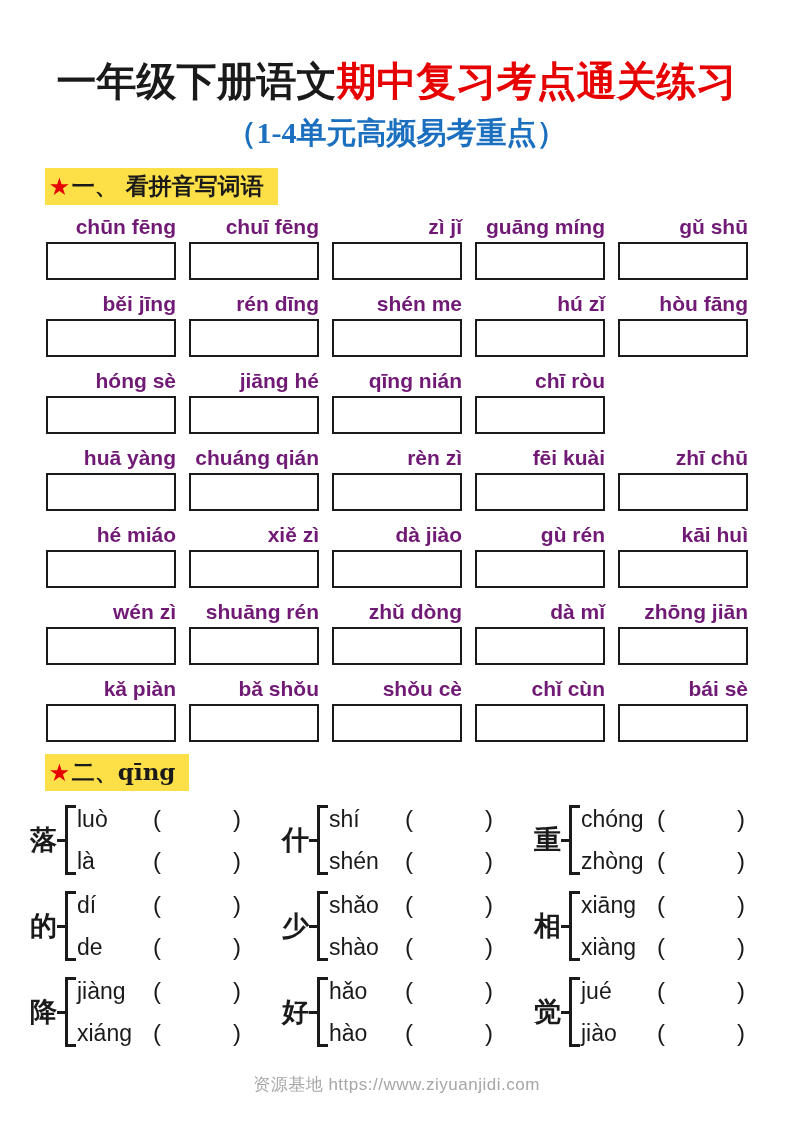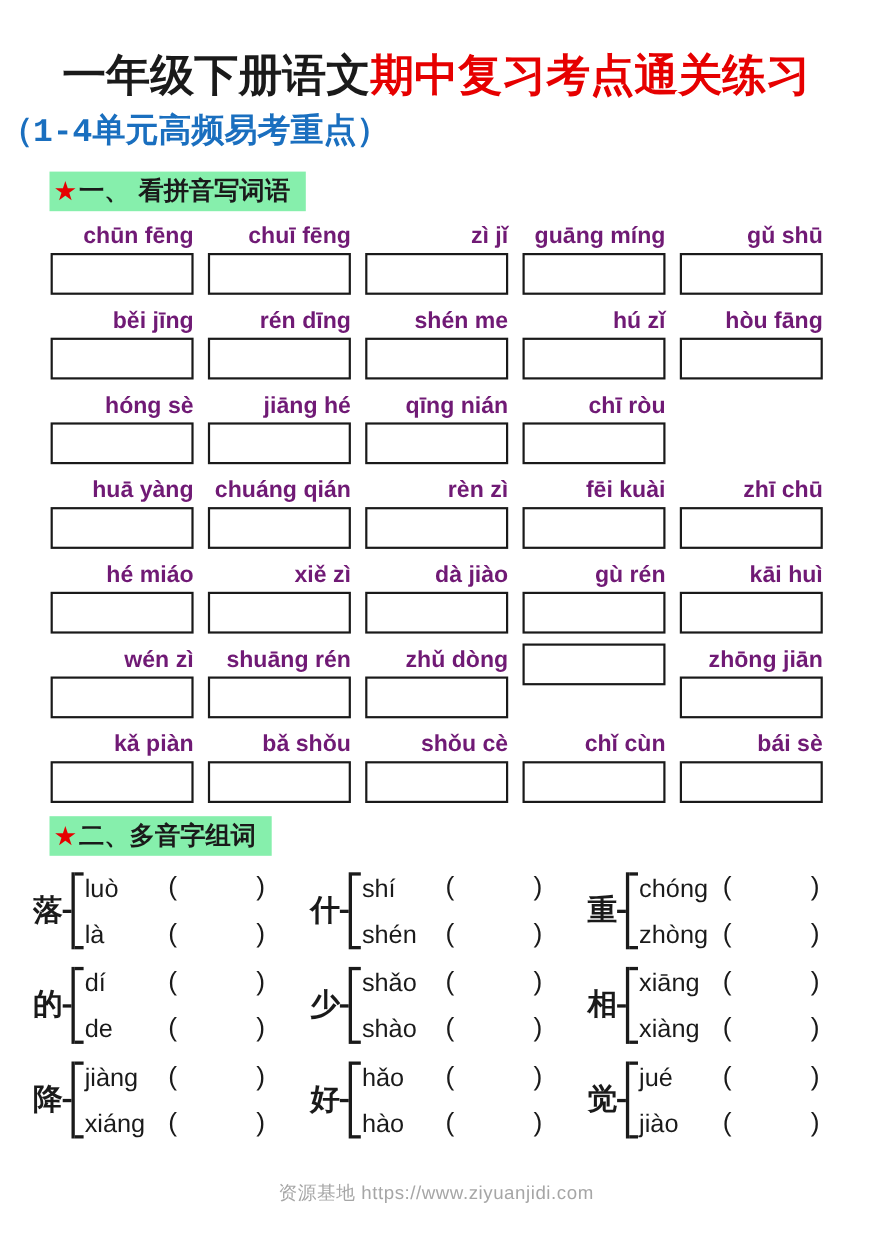--- a/index.html
+++ b/index.html
@@ -6,44 +6,44 @@
   body{
     width:793px;height:1122px;
     background:#ffffff;
     position:relative;
     overflow:hidden;
     font-family:"Liberation Sans","DejaVu Sans",sans-serif;
     color:#1a1a1a;
   }
   
   .title{
-    margin-top:40px;
+    margin-top:52px;
     height:58px;line-height:58px;
     text-align:center;
     font-family:"DejaVu Serif","Liberation Serif",serif;
     font-weight:bold;
     font-size:40px;
     letter-spacing:0px;
     white-space:nowrap;
   }
   .title .t-red{color:#e60000;}
   .subtitle{
     height:46px;line-height:46px;
-    text-align:left;
-    font-family:Liberation Mono, monospace;
+    text-align:center;
+    font-family:Liberation Serif, serif;
     font-weight:bold;
     font-size:30px;
     color:#1a6fbf;
     white-space:nowrap;
   }
   
   .sec-header-wrap{margin:12px 0 8px 45px;height:36px;}
   .sec-header{
     display:inline-block;
-    background:#86efac;
+    background:#fde047;
     padding:4px 14px 4px 5px;
     font-family:"DejaVu Serif","Liberation Serif",serif;
     font-weight:bold;
     font-size:23px;
     line-height:28px;
   }
   .star{color:#e60000;font-size:21px;margin-right:3px;}
   
   .pgrid{margin-left:46px;}
   .prow{
@@ -265,20 +265,21 @@
       </div>
     <div class="pcell">
         <div class="plabel">shuāng rén</div>
         <div class="pbox"></div>
       </div>
     <div class="pcell">
         <div class="plabel">zhǔ dòng</div>
         <div class="pbox"></div>
       </div>
     <div class="pcell">
+        <div class="plabel">dà mǐ</div>
         <div class="pbox"></div>
       </div>
     <div class="pcell">
         <div class="plabel">zhōng jiān</div>
         <div class="pbox"></div>
       </div>
   </div>
 
   <div class="prow">
     <div class="pcell">
@@ -299,21 +300,21 @@
       </div>
     <div class="pcell">
         <div class="plabel">bái sè</div>
         <div class="pbox"></div>
       </div>
   </div>
 
 </div>
 
 <div class="sec-header-wrap">
-  <span class="sec-header"><span class="star">★</span><span>二、多音字组词</span></span>
+  <span class="sec-header"><span class="star">★</span><span>二、qīng</span></span>
 </div>
 
 <div class="duoyin">
 
   <div class="dgroup">
     <span class="dchar">落</span>
       <span class="ddash"></span>
       <span class="dbrace"></span>
     <div class="dreads">
       <div class="dread">

